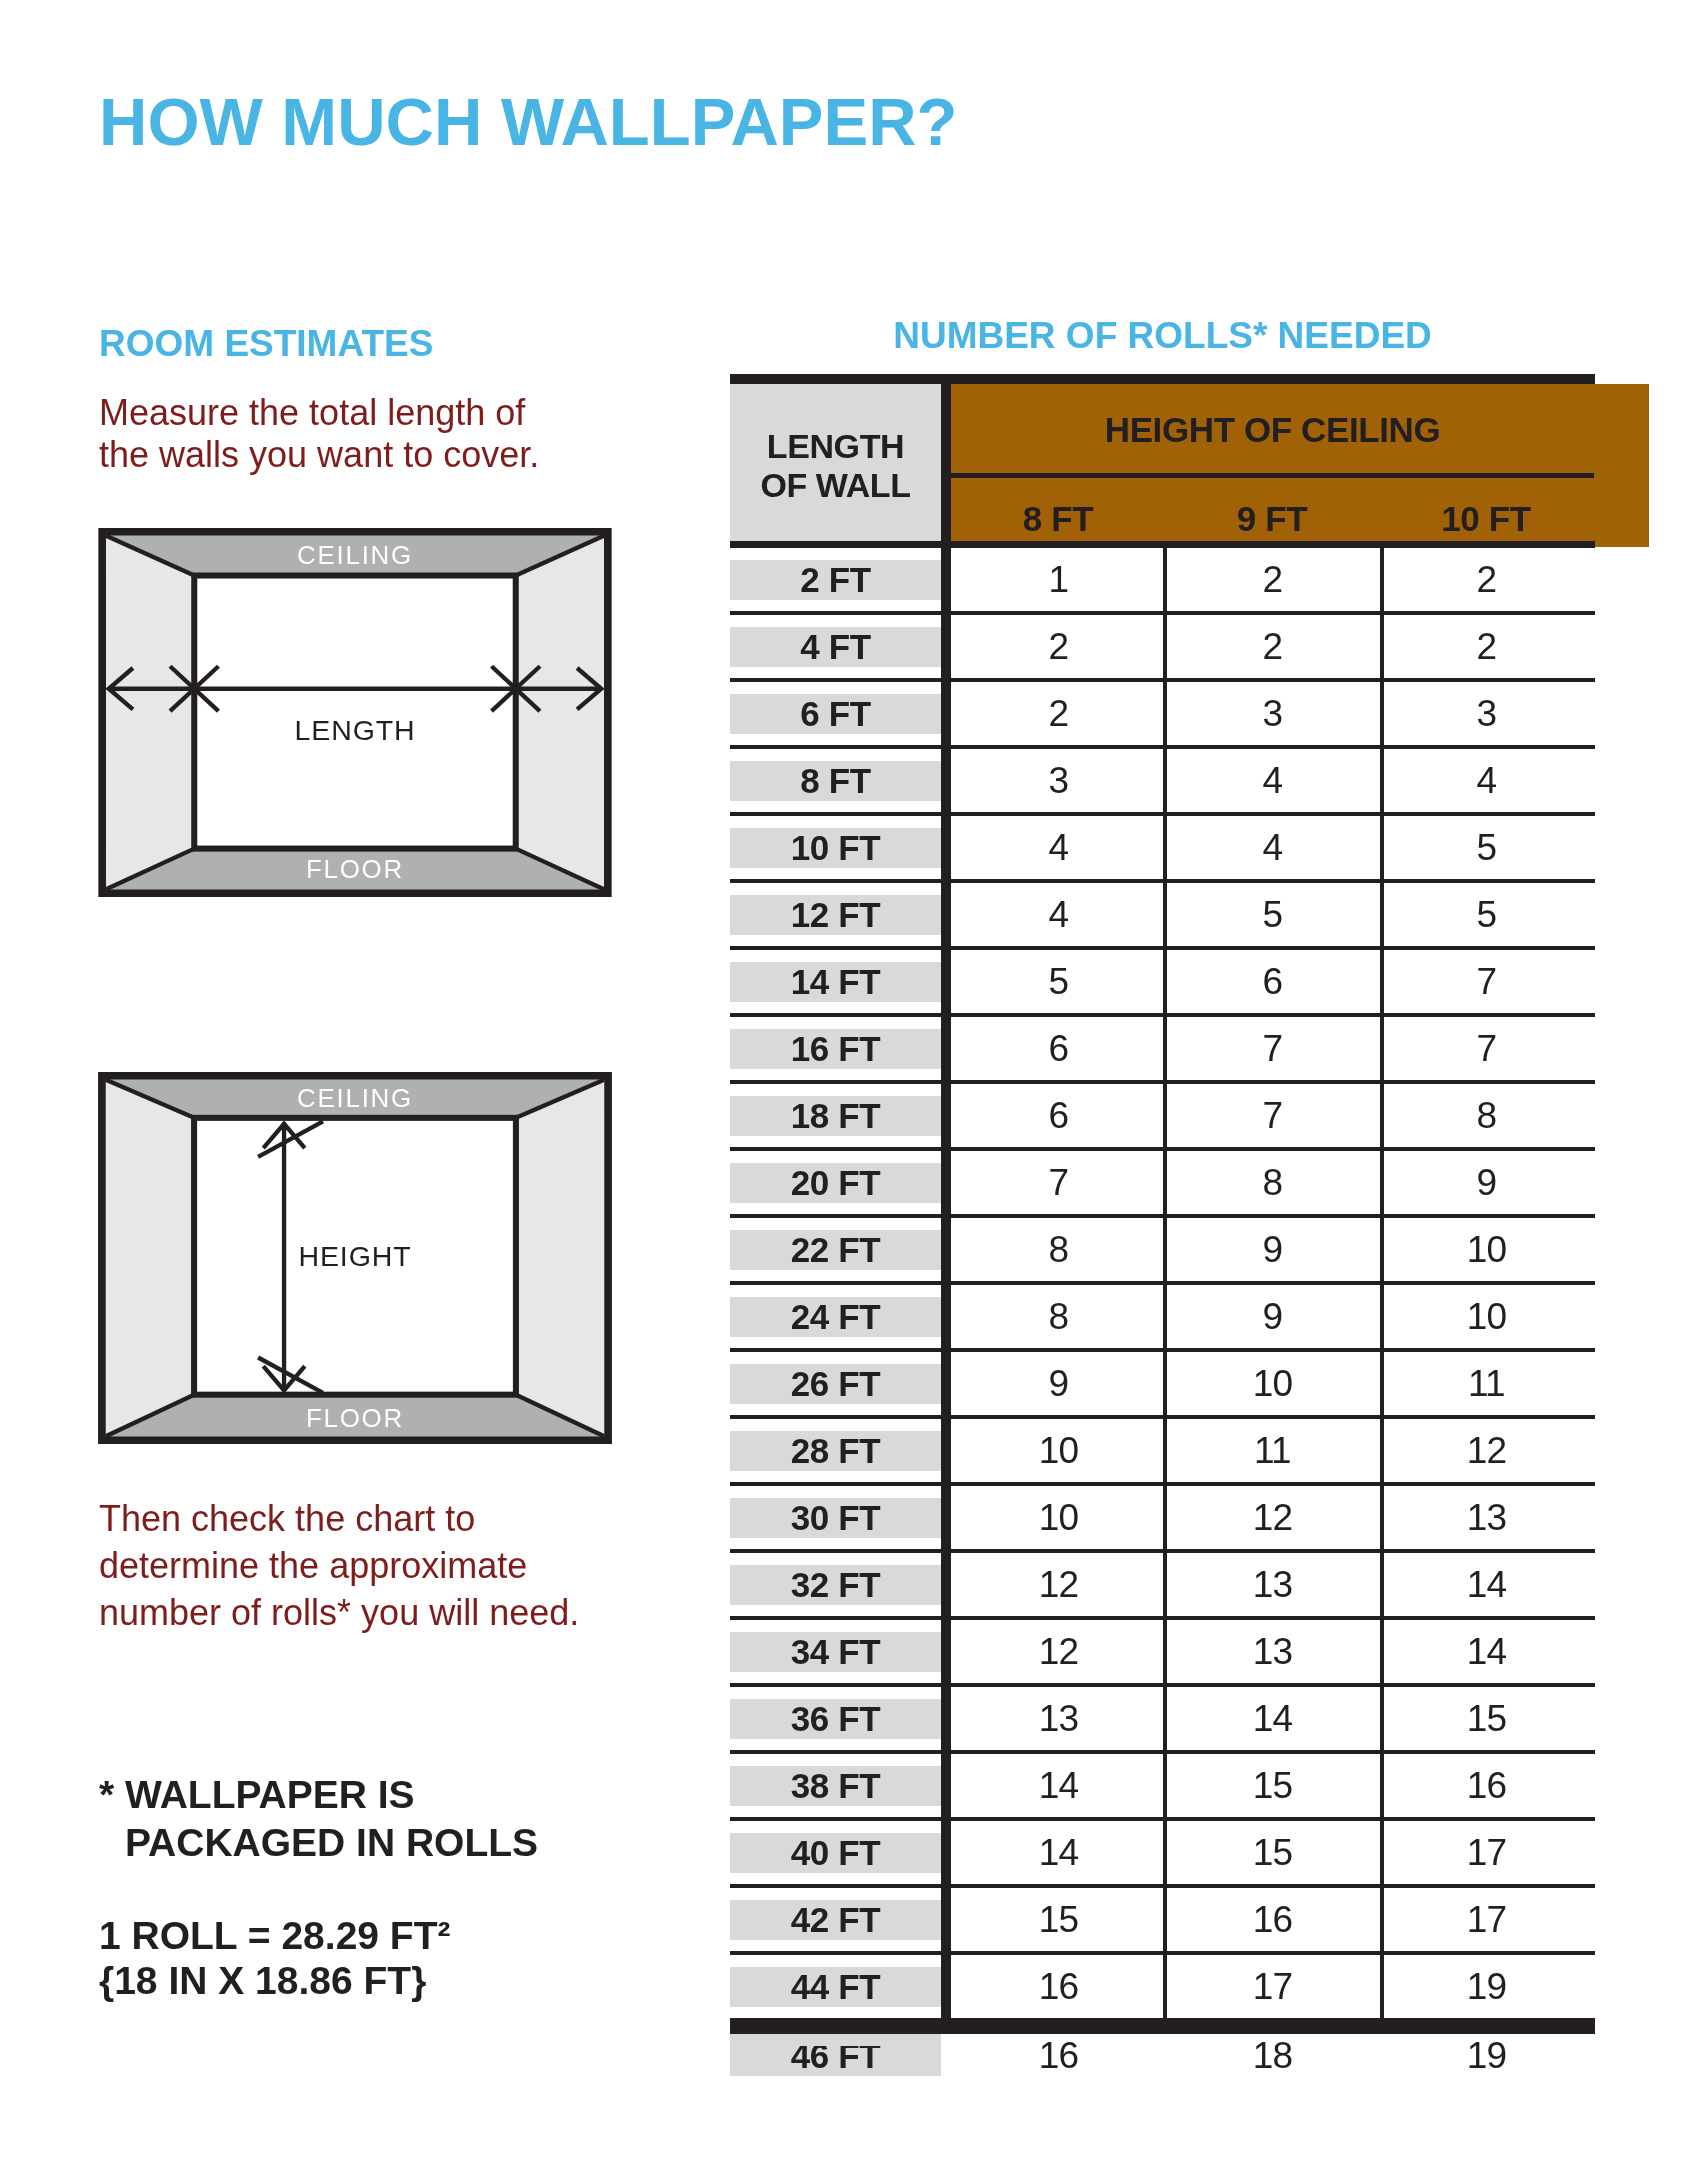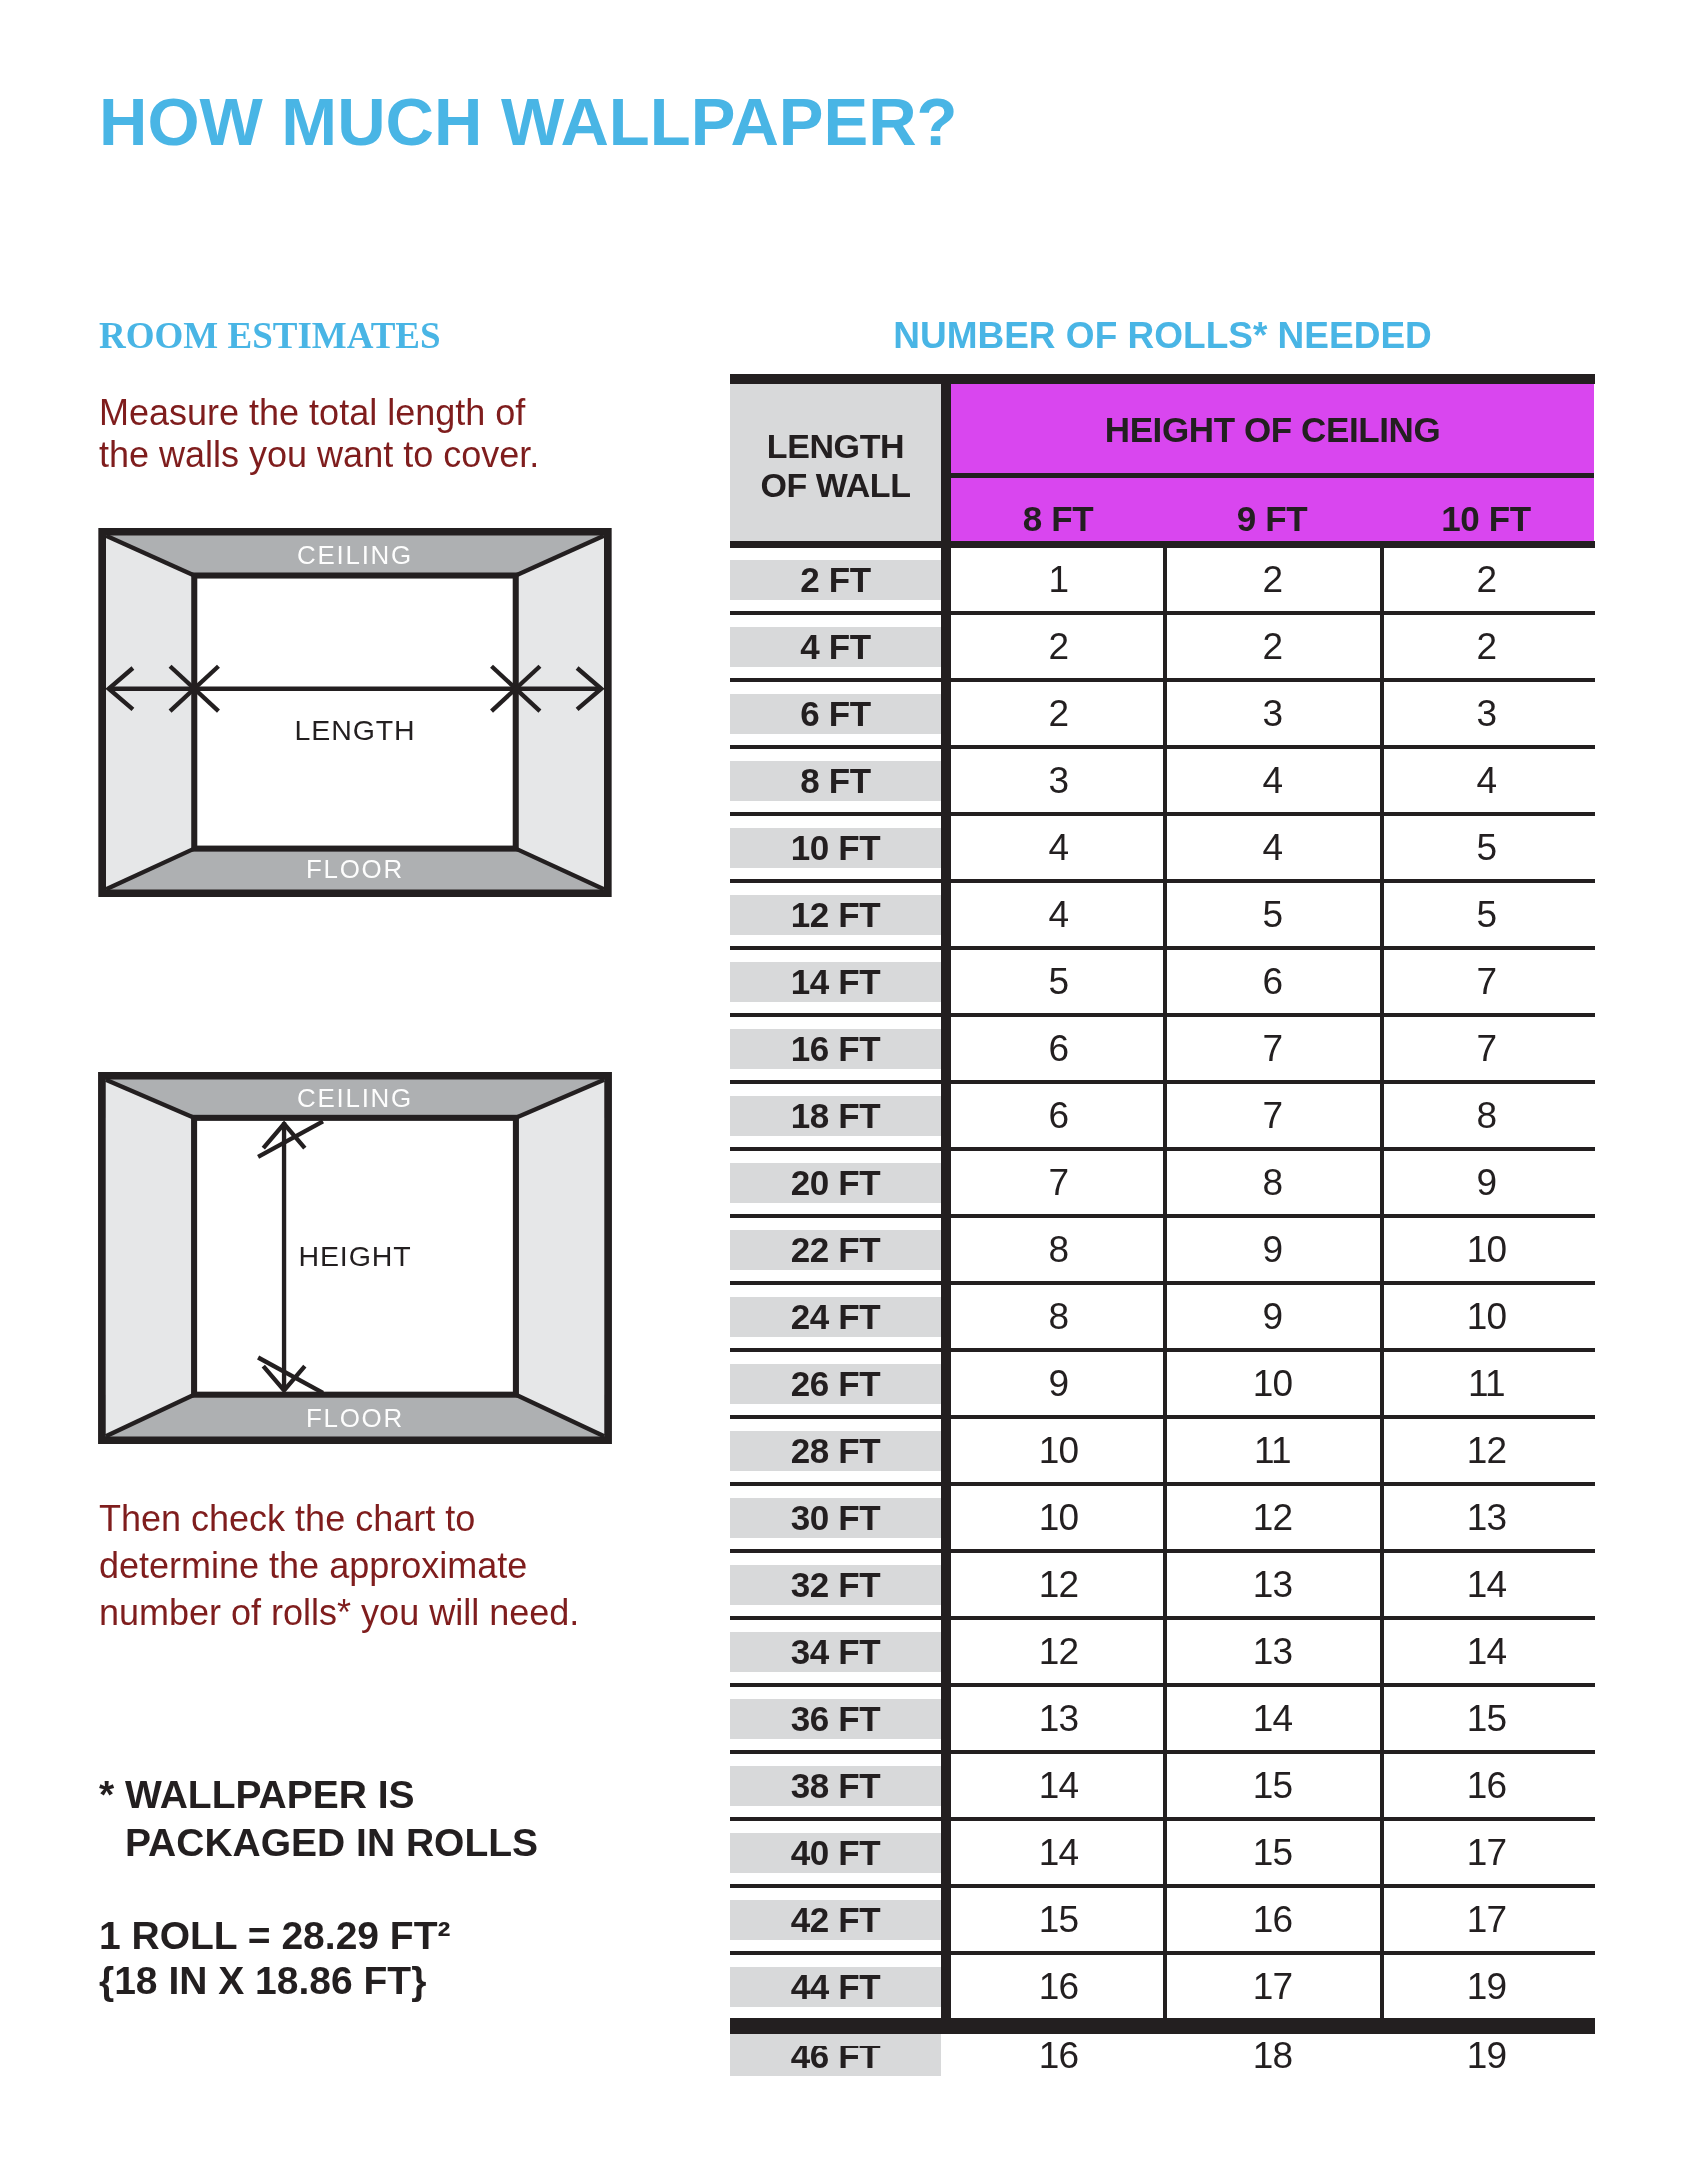--- a/index.html
+++ b/index.html
@@ -8,21 +8,21 @@
     font-family:"Liberation Sans",sans-serif;color:#231f20;overflow:hidden;
   }
   .abs{position:absolute;}
   .page-title{
     left:99px;top:83px;font-size:67px;font-weight:700;letter-spacing:0px;
     color:#49b5e5;white-space:nowrap;
   }
   .section-heading{
     font-size:37px;font-weight:700;color:#49b5e5;line-height:40px;white-space:nowrap;
   }
-  .left-heading{left:99px;top:316px;font-family:Liberation Serif, serif;}
+  .left-heading{left:99px;top:324px;}
   .table-heading{left:730px;top:316px;width:865px;text-align:center;}
   .body-text{
     font-size:36px;line-height:42px;color:#7f1d1d;white-space:pre-line;
   }
   .step1{left:99px;top:392px;}
   .step2{left:99px;top:938px;line-height:42px;}
   .step3{left:99px;top:1495px;line-height:47px;}
   .footnote{left:99px;top:1771px;font-size:39px;font-weight:700;line-height:48px;}
   .footnote .indent{padding-left:26px;}
   .rollinfo{left:99px;top:1913px;font-size:39px;font-weight:700;line-height:45px;}
@@ -37,21 +37,21 @@
   .bottom-bar{left:0;top:1646px;width:865px;height:14px;}
   .v-divider{left:211px;top:10.4px;width:10.4px;height:1650px;}
   .header-sep{left:0;top:167px;width:865px;height:7px;}
   .col-line-1{left:433px;top:174px;width:3.5px;height:1473px;}
   .col-line-2{left:650px;top:174px;width:3.5px;height:1473px;}
   .header-left{
     position:absolute;left:0;top:10.4px;width:211px;height:163px;background:#d8d9da;
     display:flex;align-items:center;justify-content:center;text-align:center;
     font-size:34px;font-weight:700;line-height:39px;white-space:pre-line;letter-spacing:-0.4px;
   }
-  .header-right{position:absolute;left:221px;top:10.4px;width:643px;height:163px;background:#d946ef;}
+  .header-right{position:absolute;left:221px;top:10.4px;width:698px;height:163px;background:#a16207;}
   .group-header{
     position:absolute;left:0;top:26px;width:643px;text-align:center;
     font-size:35px;font-weight:700;letter-spacing:-0.4px;
   }
   .group-underline{position:absolute;left:0;top:89px;width:643px;height:4.3px;background:#231f20;}
   .subheads{position:absolute;left:0;top:107px;width:643px;height:56px;display:flex;}
   .subheads span{
     width:214px;text-align:center;font-size:35px;font-weight:700;line-height:56px;letter-spacing:-0.4px;
   }
   .rows{position:absolute;left:0;top:174px;width:865px;}

